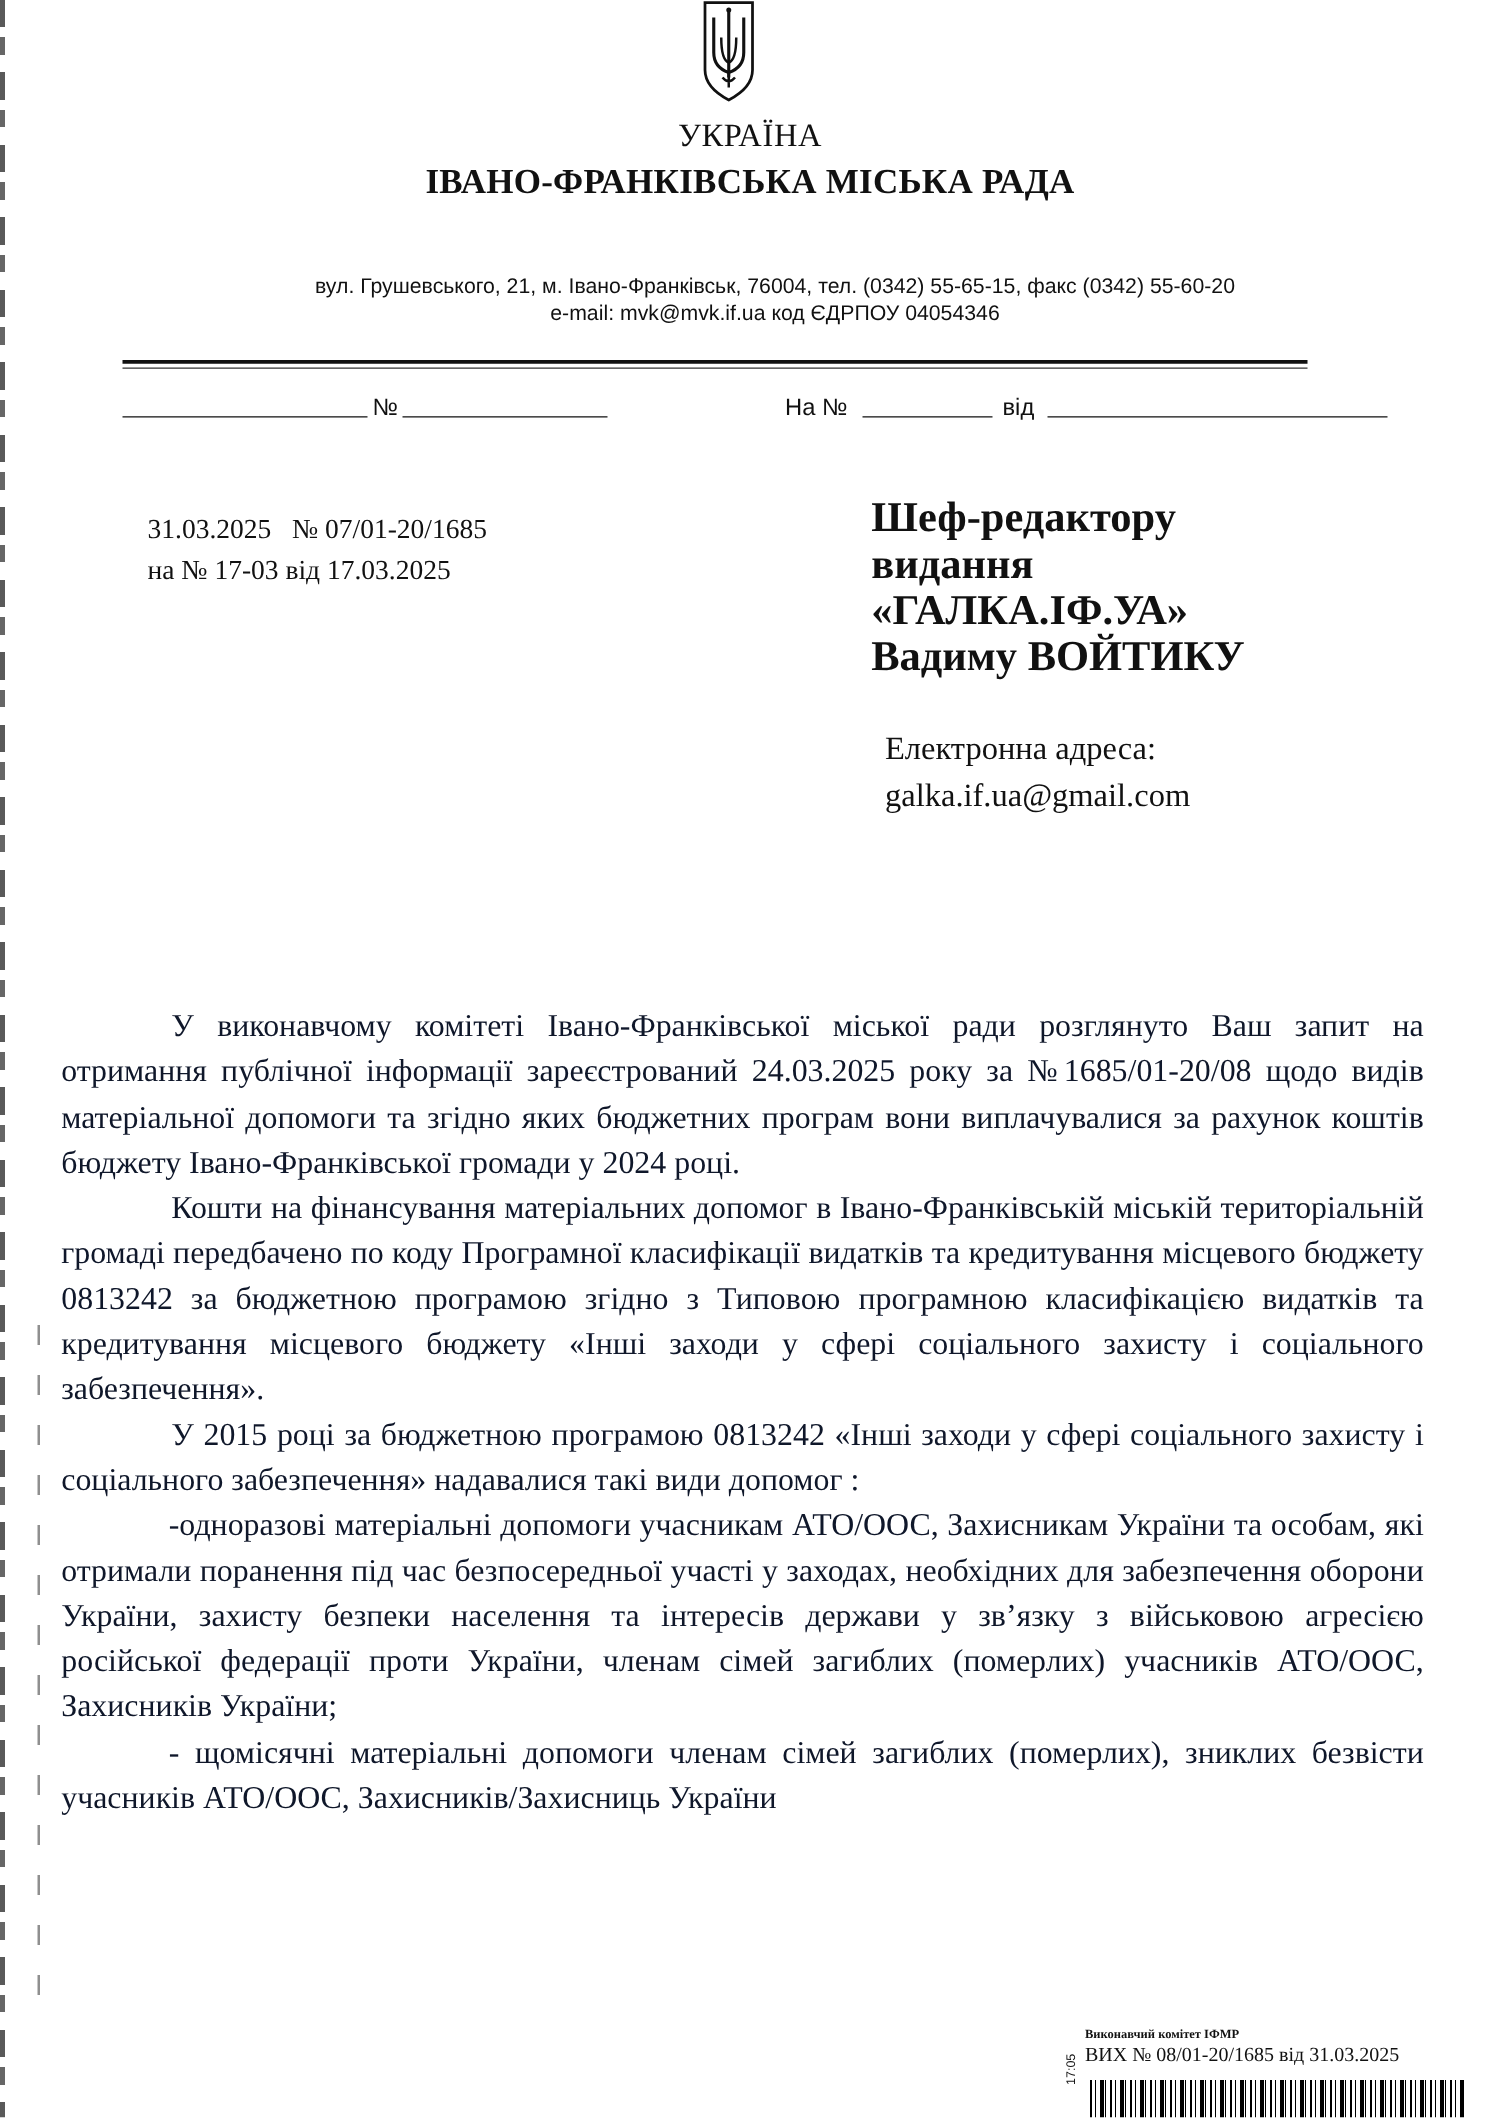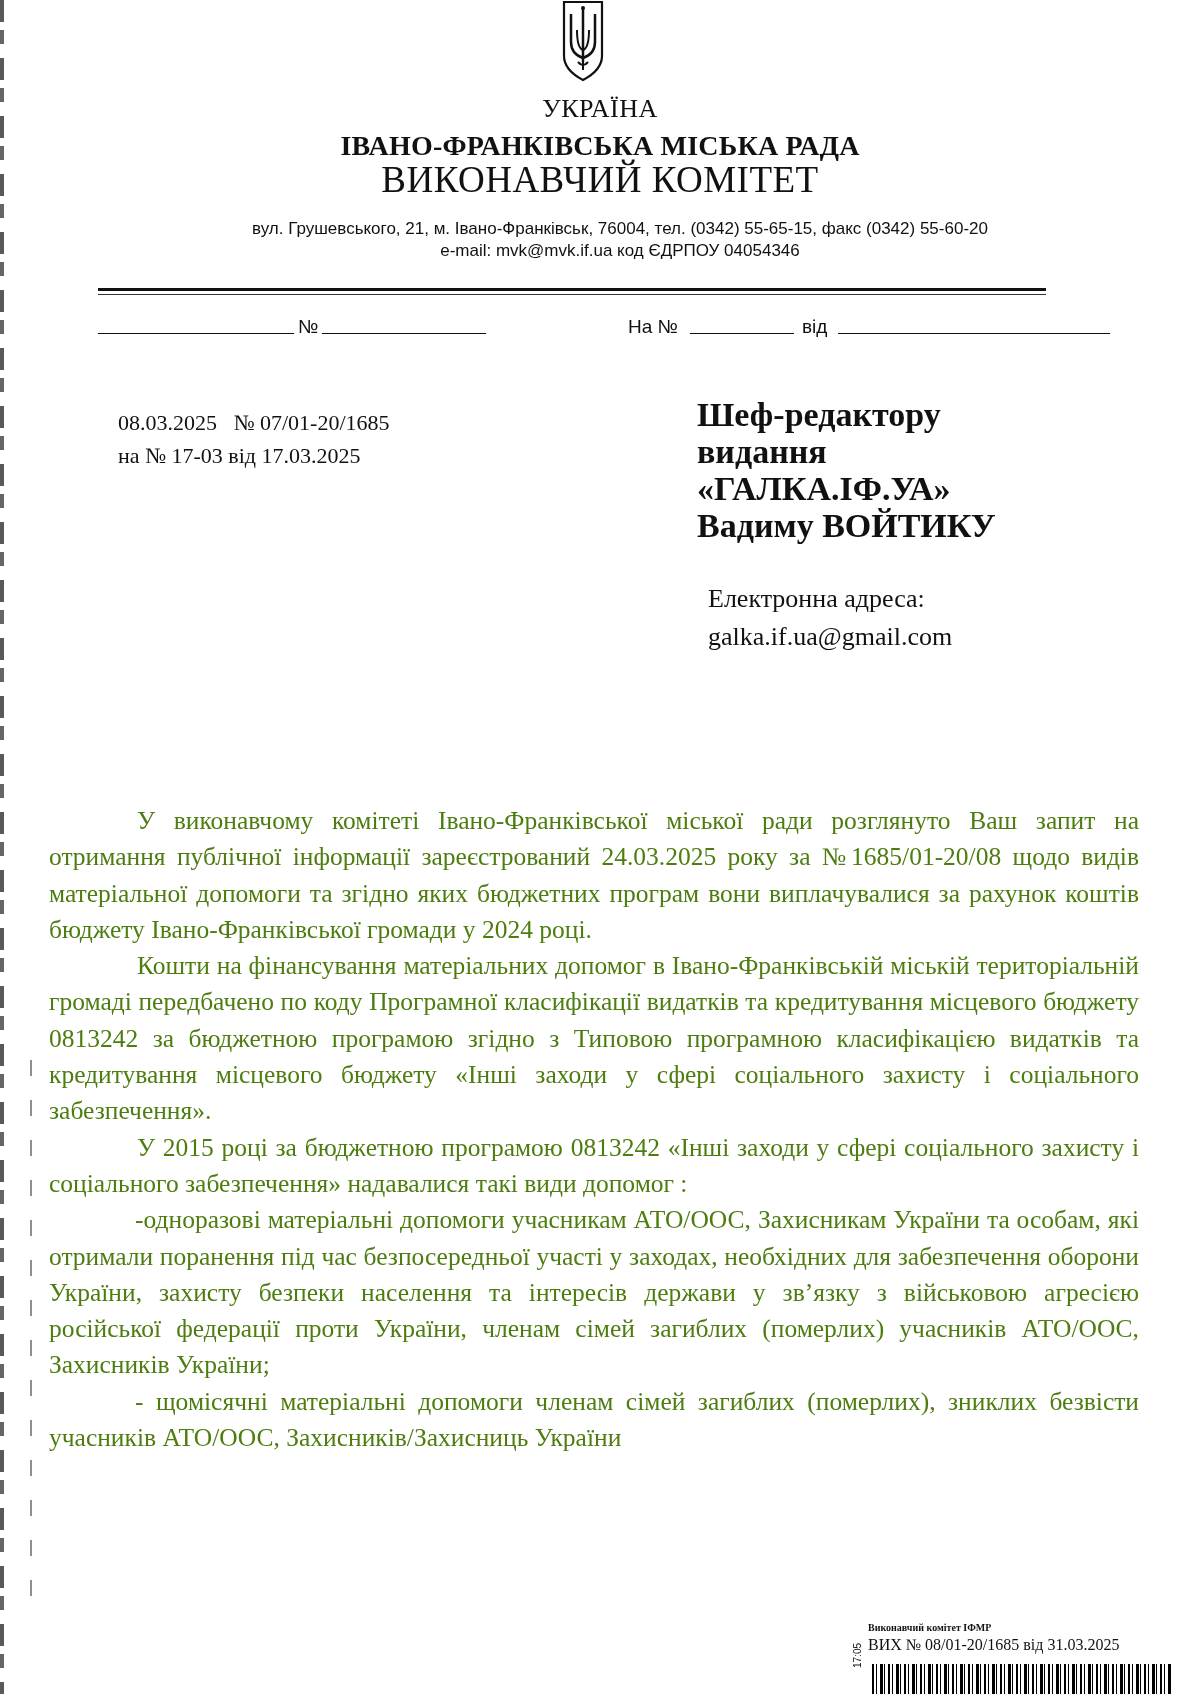--- a/index.html
+++ b/index.html
@@ -28,21 +28,21 @@
 
     .reg-line { position: absolute; top: 332px; height: 1px; border-bottom: 1.5px solid #111; }
     .reg-text { position: absolute; top: 316px; font-family: "Liberation Sans", sans-serif; font-size: 19px; }
 
     .outgoing { position: absolute; left: 118px; font-family: "Liberation Serif", serif; font-size: 22px; }
 
     .addressee { position: absolute; left: 697px; font-family: "Liberation Serif", serif; font-size: 34px; line-height: 37px; font-weight: bold; }
     .addressee-email-block { position: absolute; left: 708px; top: 580px; font-family: "Liberation Serif", serif; font-size: 26px; line-height: 38px; }
 
     .body-text { position: absolute; left: 49px; width: 1090px; font-family: "Liberation Serif", serif;
-      font-size: 25.5px; line-height: 36.3px; text-align: justify; color: #4d7c0f; }
+      font-size: 25.5px; line-height: 36.3px; text-align: justify; color: #0f172a; }
     .body-text p { margin: 0; text-indent: 88px; }
     .body-text p.item { text-indent: 86px; }
 
     
     .stamp { position: absolute; left: 868px; top: 1620px; width: 320px; font-family: "Liberation Serif", serif; }
     .stamp-title { font-size: 10px; font-weight: bold; line-height: 16px; white-space: nowrap; }
     .stamp-number { font-size: 16px; line-height: 18px; white-space: nowrap; }
     .barcode { position: absolute; left: 872px; top: 1664px; width: 300px; height: 30px;
       background: repeating-linear-gradient(to right, #000 0 2px, #fff 2px 4px, #000 4px 5px, #fff 5px 8px, #000 8px 11px, #fff 11px 12px, #000 12px 13px, #fff 13px 16px); }
     .stamp-time { position: absolute; left: 852px; top: 1668px; font-family: "Liberation Sans", sans-serif; font-size: 10px;
@@ -60,37 +60,36 @@
     <path d="M3 2 H41 V56 Q41 70 22 80 Q3 70 3 56 Z" fill="none" stroke="#111" stroke-width="2.2"></path>
     <path d="M22 8 L22 62" stroke="#111" stroke-width="2.5"></path>
     <path d="M10 14 L10 42 Q10 54 22 58 Q34 54 34 42 L34 14" fill="none" stroke="#111" stroke-width="2.5"></path>
     <path d="M16 30 Q16 48 22 50 Q28 48 28 30" fill="none" stroke="#111" stroke-width="2"></path>
     <path d="M17 62 Q22 68 27 62 M22 58 L22 70" fill="none" stroke="#111" stroke-width="2"></path>
     <circle cx="22" cy="8" r="2" fill="#111"></circle>
   </svg>
 
   <div class="hdr hdr-country">УКРАЇНА</div>
   <div class="hdr hdr-council">ІВАНО-ФРАНКІВСЬКА МІСЬКА РАДА</div>
-  <div class="hdr hdr-committee">ВИКОНАВЧИЙ КОМІТЕТ</div>
   <div class="hdr hdr-address">вул. Грушевського, 21, м. Івано-Франківськ, 76004,  тел. (0342) 55-65-15,  факс  (0342) 55-60-20</div>
   <div class="hdr hdr-contacts">e-mail: mvk@mvk.if.ua  код ЄДРПОУ 04054346</div>
 
   <div class="rule1"></div>
   <div class="rule2"></div>
 
   <div class="reg-line" style="left:98px;width:196px;"></div>
   <span class="reg-text" style="left:298px;">№</span>
   <div class="reg-line" style="left:322px;width:164px;"></div>
   <span class="reg-text" style="left:628px;">На №</span>
   <div class="reg-line" style="left:690px;width:104px;"></div>
   <span class="reg-text" style="left:802px;">від</span>
   <div class="reg-line" style="left:838px;width:272px;"></div>
 
   <div class="outgoing" style="top:410px;">
-    <span>08.03.2025</span>&nbsp;&nbsp;
+    <span>31.03.2025</span>&nbsp;&nbsp;
     <span>№ 07/01-20/1685</span>
   </div>
   <div class="outgoing" style="top:443px;">на № 17-03  від  17.03.2025</div>
 
   <div class="addressee" style="top:396px;">
     <div>Шеф-редактору</div>
     <div>видання</div>
     <div>«ГАЛКА.ІФ.УА»</div>
     <div>Вадиму ВОЙТИКУ</div>
   </div>

